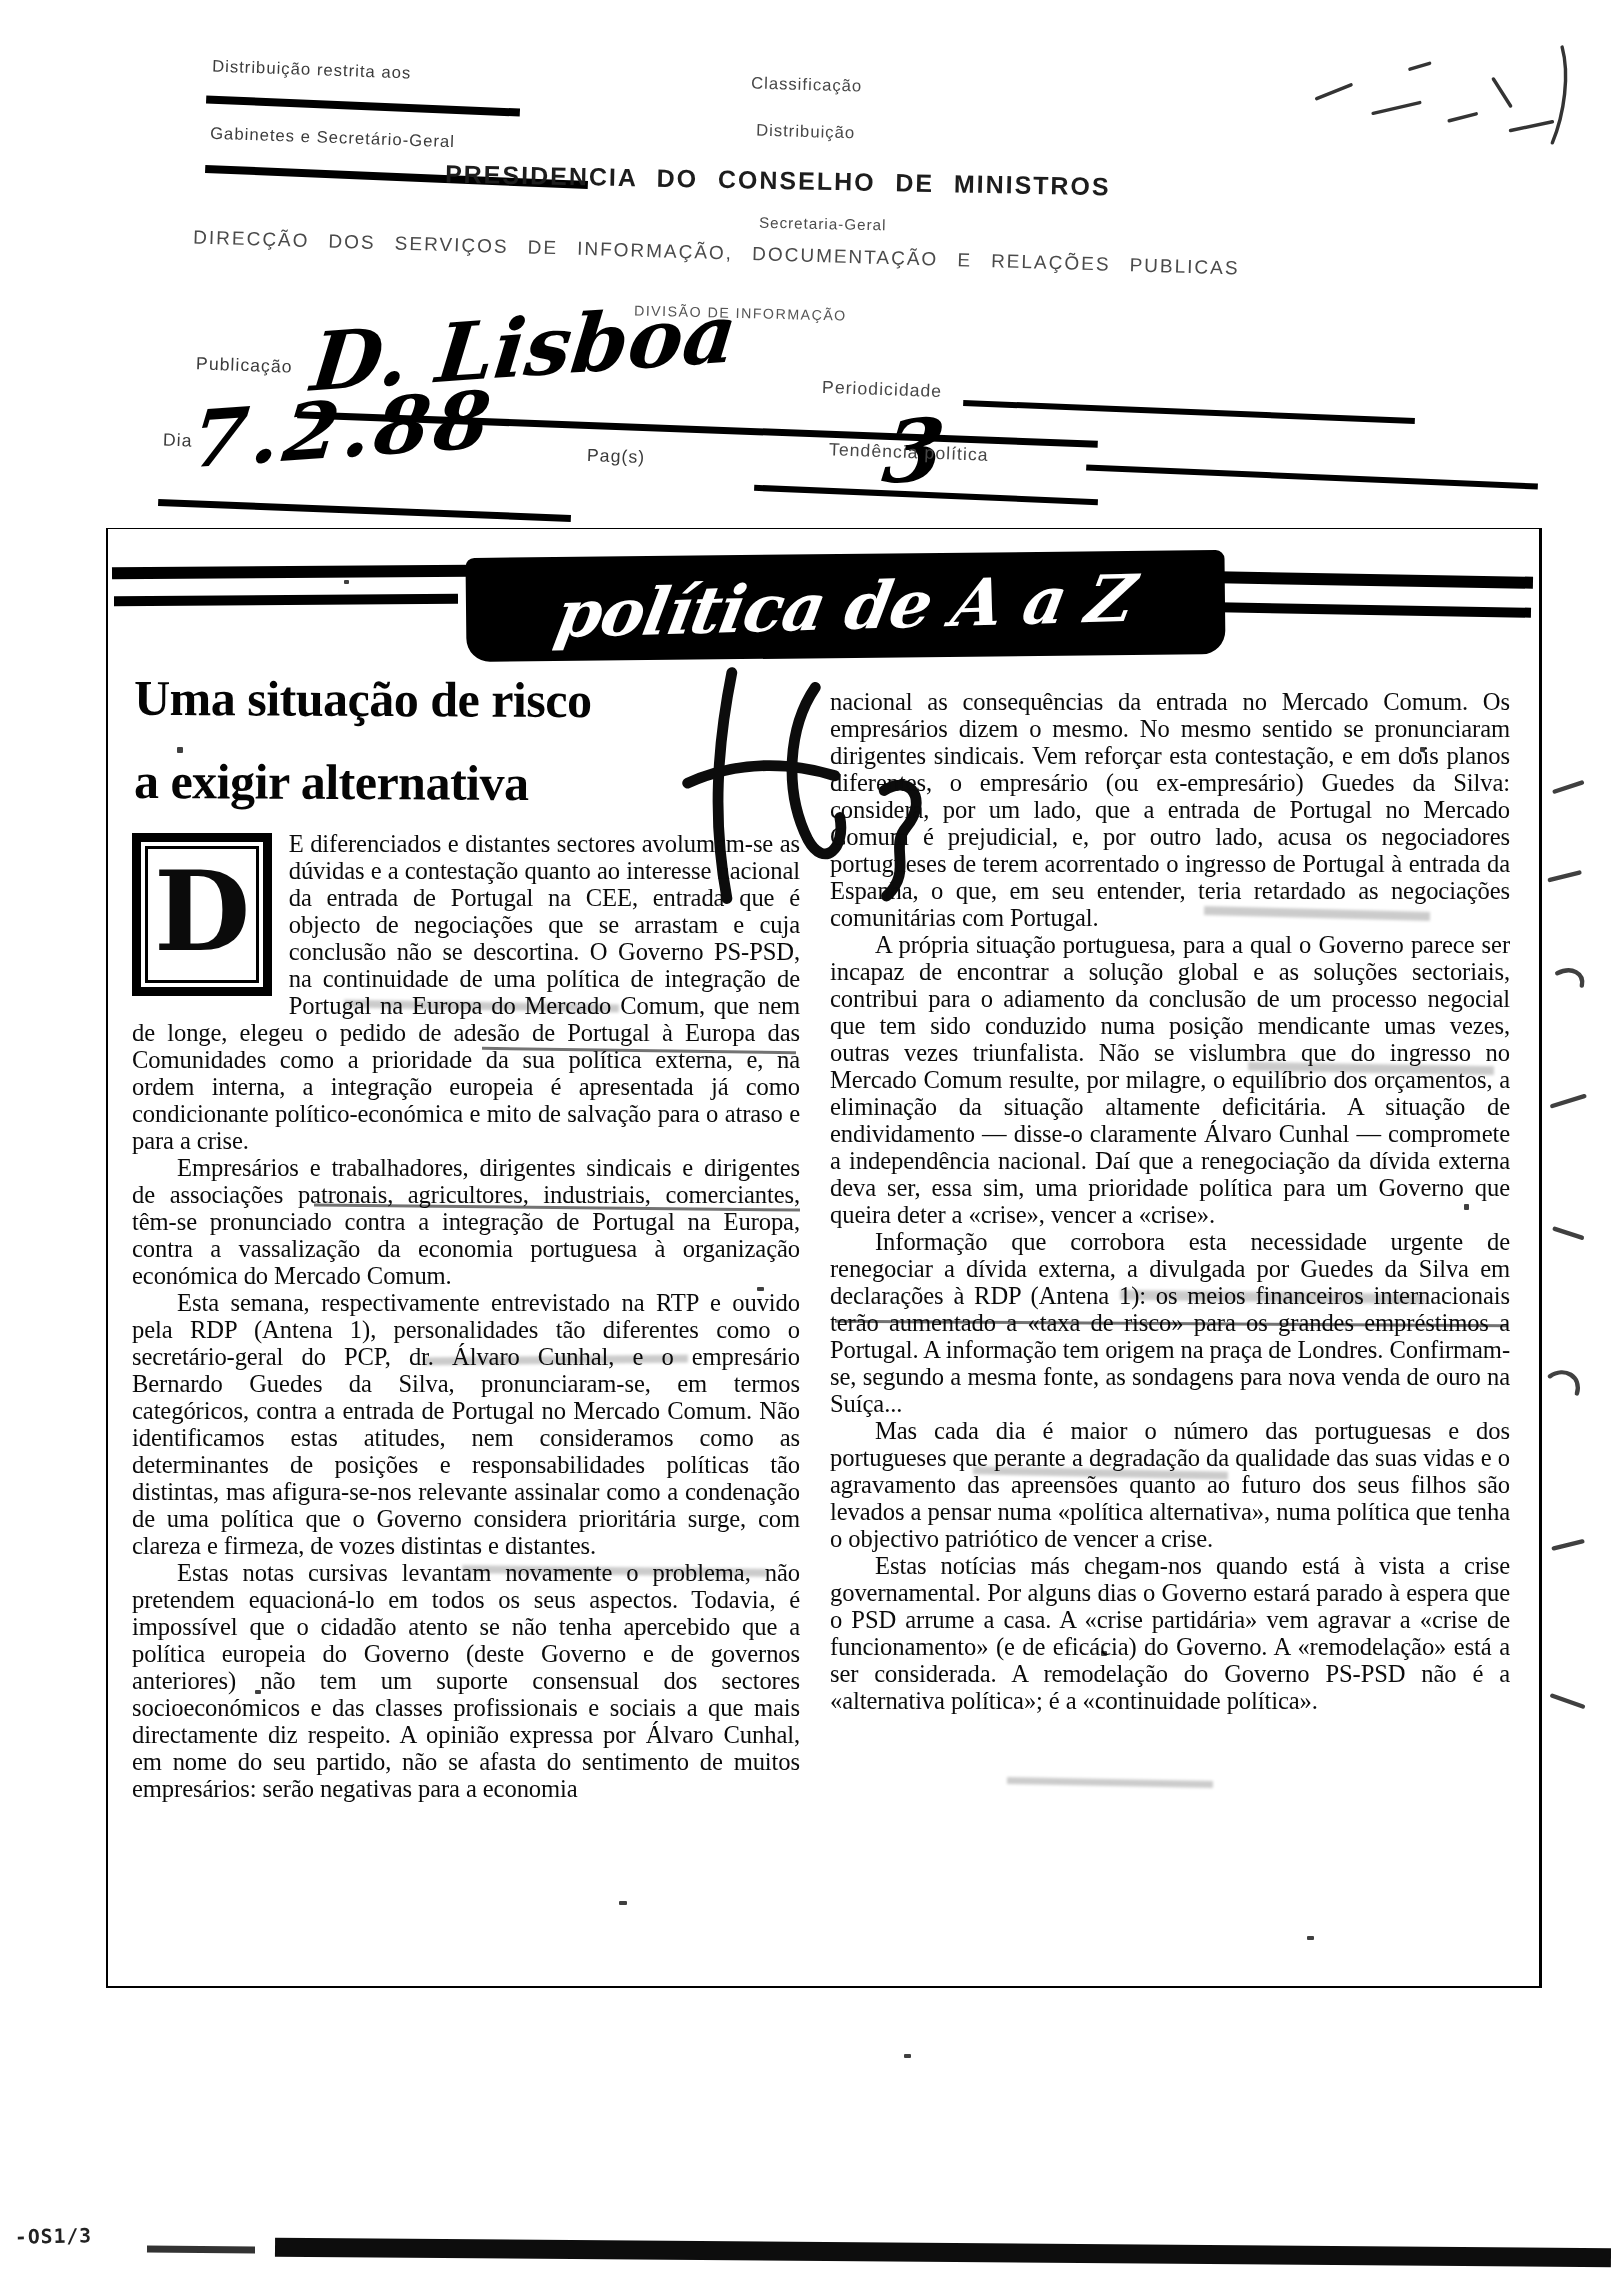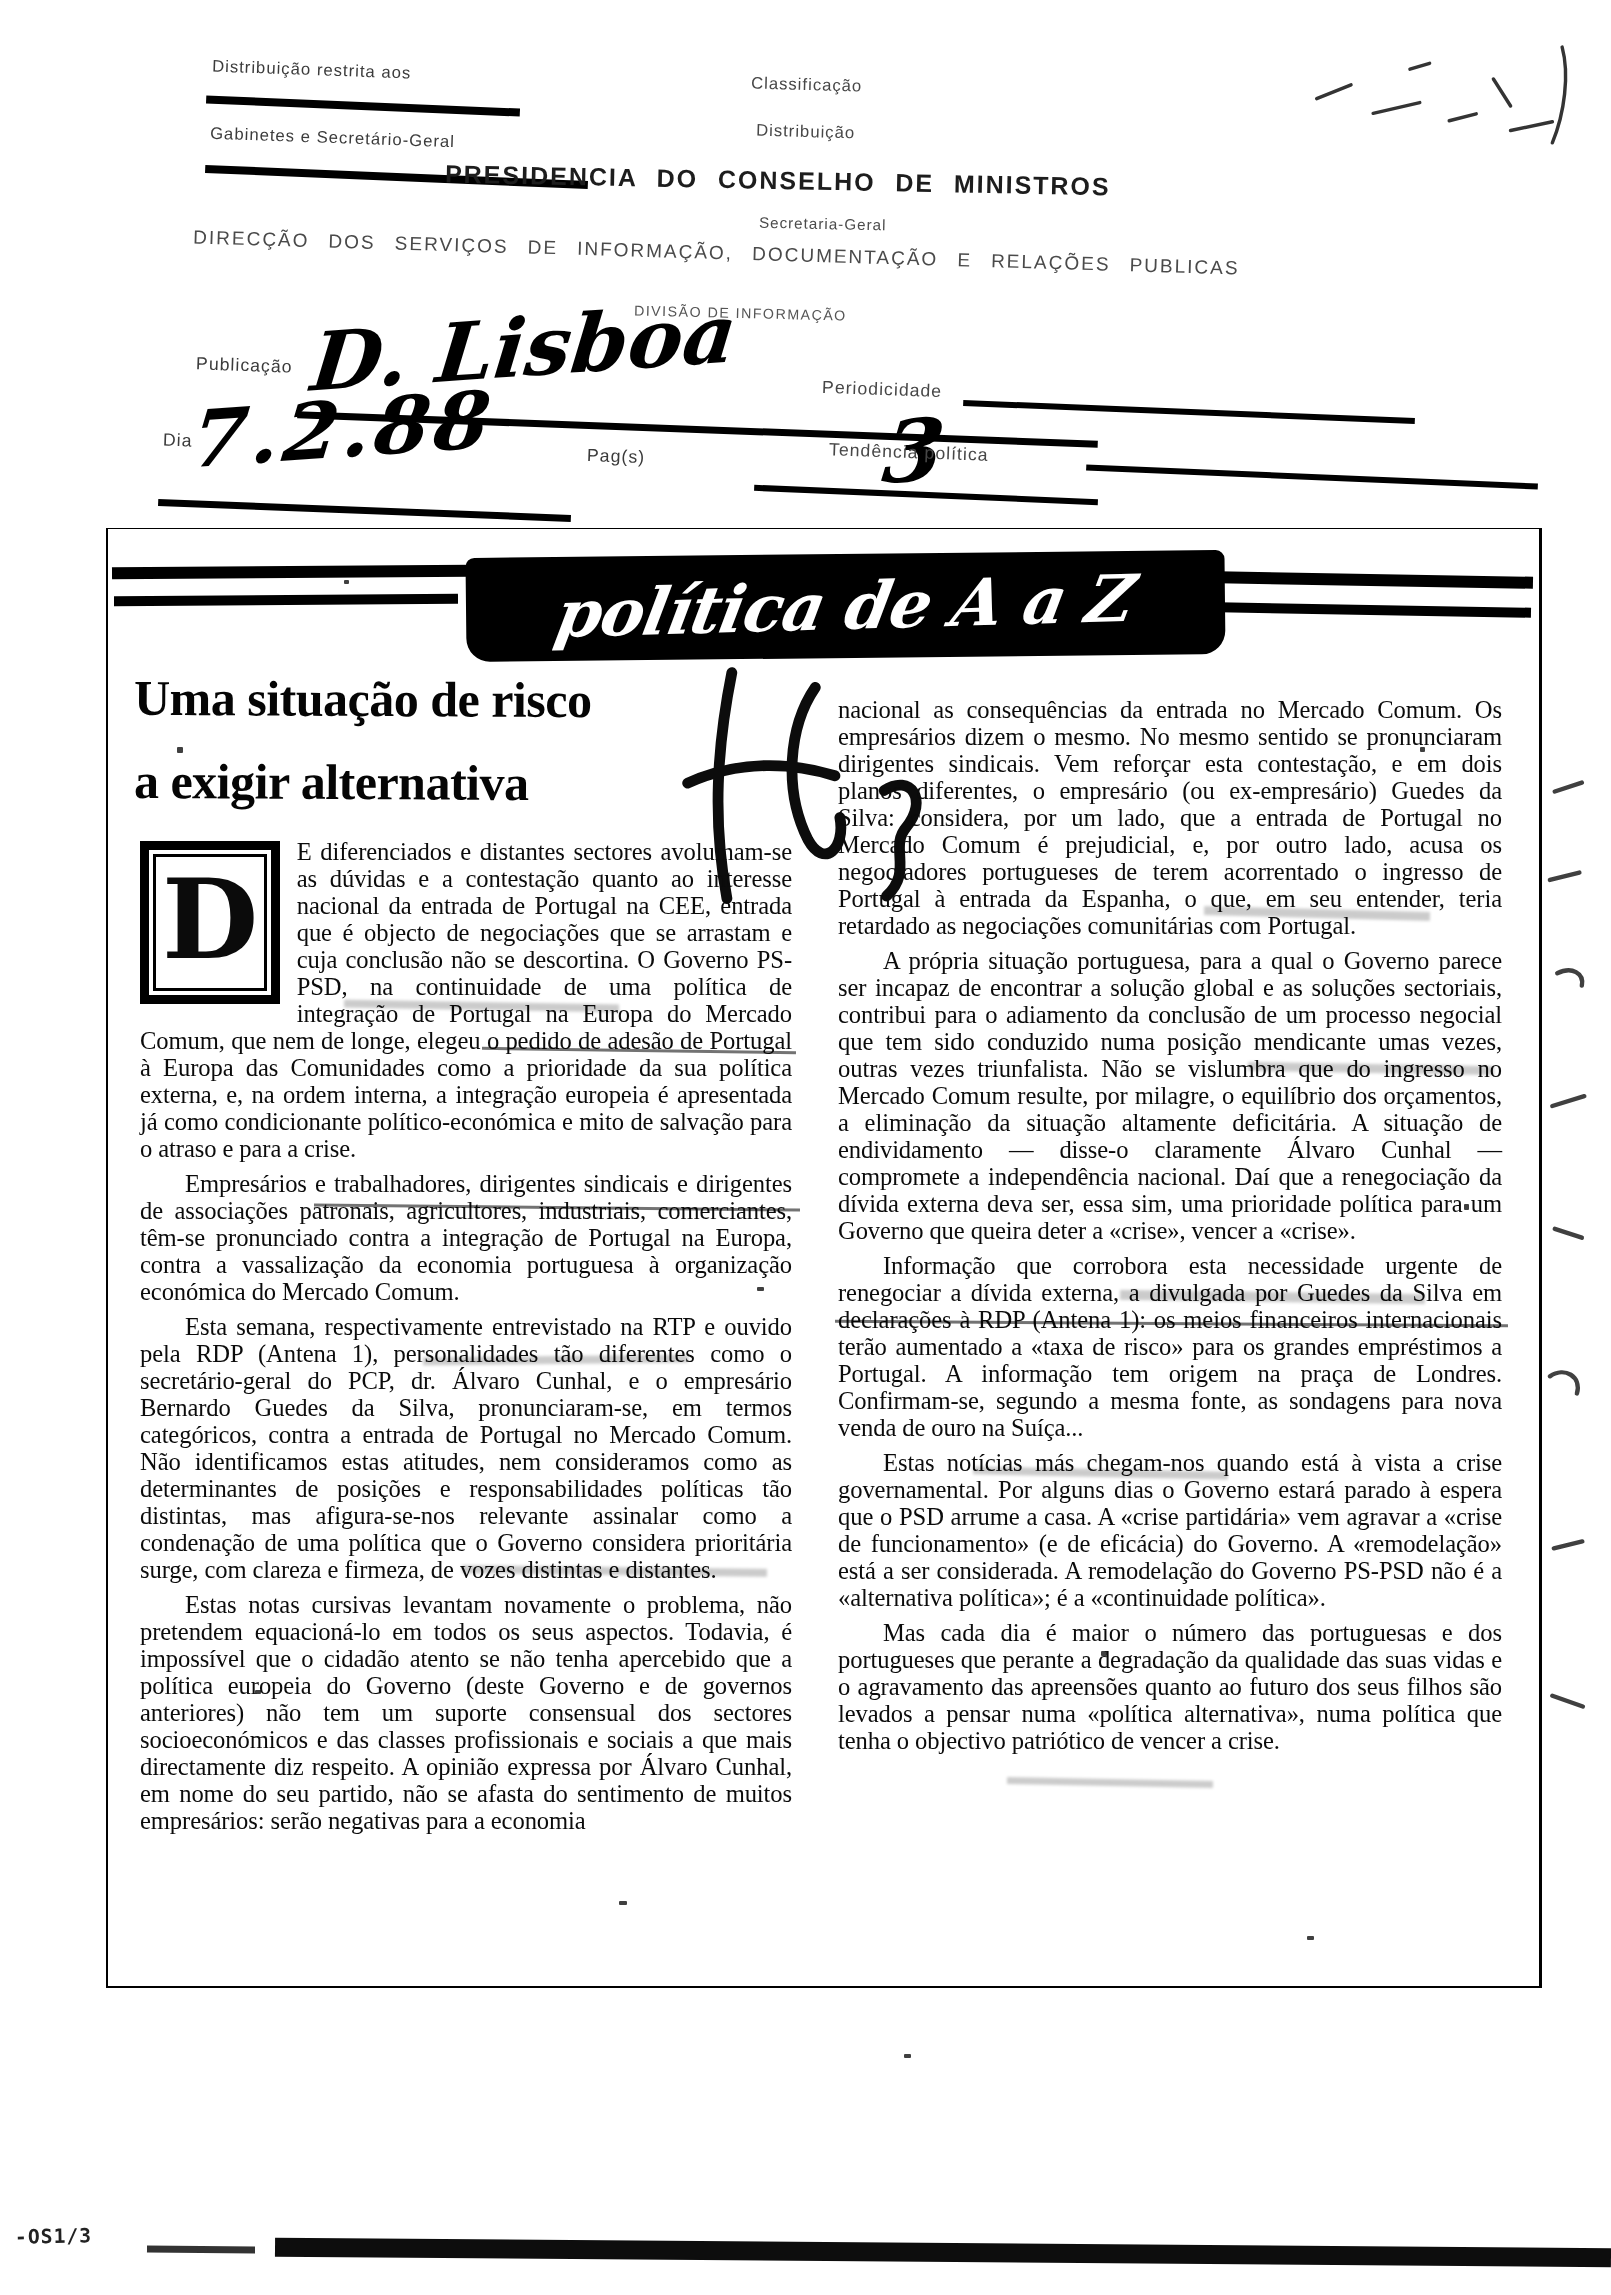--- a/index.html
+++ b/index.html
@@ -59,21 +59,21 @@
     transform:rotate(0.3deg);
   }
   .bodycol{
     position:absolute;
     font-family:"Liberation Serif",serif;
     font-size:24.6px;line-height:27px;
     text-align:justify;
     color:#0b0b0b;
     letter-spacing:-0.1px;
   }
-  .bodycol p{margin:8px;text-indent:45px;}
+  .bodycol p{margin:0;text-indent:45px;}
   .bodycol p.nofirst{text-indent:0;}
   .dc-outer{
     float:left;
     width:122px;height:145px;
     border:9.8px solid #000;
     position:relative;
     margin:2.9px 16.7px 2.9px 0;
     background:#fff;
   }
   .dc-inner{
@@ -172,22 +172,22 @@
     </p>
     <p>Empresários e trabalhadores, dirigentes sindicais e dirigentes de associações patronais, agricultores, industriais, comerciantes, têm-se pronunciado contra a integração de Portugal na Europa, contra a vassalização da economia portuguesa à organização económica do Mercado Comum.</p>
     <p>Esta semana, respectivamente entrevistado na RTP e ouvido pela RDP (Antena 1), personalidades tão diferentes como o secretário-geral do PCP, dr. Álvaro Cunhal, e o empresário Bernardo Guedes da Silva, pronunciaram-se, em termos categóricos, contra a entrada de Portugal no Mercado Comum. Não identificamos estas atitudes, nem consideramos como as determinantes de posições e responsabilidades políticas tão distintas, mas afigura-se-nos relevante assinalar como a condenação de uma política que o Governo considera prioritária surge, com clareza e firmeza, de vozes distintas e distantes.</p>
     <p>Estas notas cursivas levantam novamente o problema, não pretendem equacioná-lo em todos os seus aspectos. Todavia, é impossível que o cidadão atento se não tenha apercebido que a política europeia do Governo (deste Governo e de governos anteriores) não tem um suporte consensual dos sectores socioeconómicos e das classes profissionais e sociais a que mais directamente diz respeito. A opinião expressa por Álvaro Cunhal, em nome do seu partido, não se afasta do sentimento de muitos empresários: serão negativas para a economia</p>
   </div>
 
   <div class="bodycol" style="left:830px;top:688px;width:680px;">
     <p class="nofirst">nacional as consequências da entrada no Mercado Comum. Os empresários dizem o mesmo. No mesmo sentido se pronunciaram dirigentes sindicais. Vem reforçar esta contestação, e em dois planos diferentes, o empresário (ou ex-empresário) Guedes da Silva: considera, por um lado, que a entrada de Portugal no Mercado Comum é prejudicial, e, por outro lado, acusa os negociadores portugueses de terem acorrentado o ingresso de Portugal à entrada da Espanha, o que, em seu entender, teria retardado as negociações comunitárias com Portugal.</p>
     <p>A própria situação portuguesa, para a qual o Governo parece ser incapaz de encontrar a solução global e as soluções sectoriais, contribui para o adiamento da conclusão de um processo negocial que tem sido conduzido numa posição mendicante umas vezes, outras vezes triunfalista. Não se vislumbra que do ingresso no Mercado Comum resulte, por milagre, o equilíbrio dos orçamentos, a eliminação da situação altamente deficitária. A situação de endividamento — disse-o claramente Álvaro Cunhal — compromete a independência nacional. Daí que a renegociação da dívida externa deva ser, essa sim, uma prioridade política para um Governo que queira deter a «crise», vencer a «crise».</p>
     <p>Informação que corrobora esta necessidade urgente de renegociar a dívida externa, a divulgada por Guedes da Silva em declarações à RDP (Antena 1): os meios financeiros internacionais terão aumentado a «taxa de risco» para os grandes empréstimos a Portugal. A informação tem origem na praça de Londres. Confirmam-se, segundo a mesma fonte, as sondagens para nova venda de ouro na Suíça...</p>
+    <p>Mas cada dia é maior o número das portuguesas e dos portugueses que perante a degradação da qualidade das suas vidas e o agravamento das apreensões quanto ao futuro dos seus filhos são levados a pensar numa «política alternativa», numa política que tenha o objectivo patriótico de vencer a crise.</p>
     <p>Estas notícias más chegam-nos quando está à vista a crise governamental. Por alguns dias o Governo estará parado à espera que o PSD arrume a casa. A «crise partidária» vem agravar a «crise de funcionamento» (e de eficácia) do Governo. A «remodelação» está a ser considerada. A remodelação do Governo PS-PSD não é a «alternativa política»; é a «continuidade política».</p>
-    <p>Mas cada dia é maior o número das portuguesas e dos portugueses que perante a degradação da qualidade das suas vidas e o agravamento das apreensões quanto ao futuro dos seus filhos são levados a pensar numa «política alternativa», numa política que tenha o objectivo patriótico de vencer a crise.</p>
   </div>
 
   <div class="penline" style="left:314px;top:1206px;width:486px;height:3.4px;transform:rotate(0.6deg);"></div>
   <div class="penline" style="left:835px;top:1322px;width:673px;height:3.4px;transform:rotate(0.4deg);"></div>
   <div class="penline" style="left:482px;top:1049px;width:314px;height:2.9px;transform:rotate(0.8deg);"></div>
 
   <div class="smudge" style="left:1204px;top:909px;width:226px;height:8.8px;transform:rotate(1.5deg);"></div>
   <div class="smudge" style="left:1248px;top:1064px;width:246px;height:8.8px;transform:rotate(1deg);"></div>
   <div class="smudge" style="left:1120px;top:1292px;width:305px;height:9.8px;transform:rotate(0.8deg);"></div>
   <div class="smudge" style="left:973px;top:1469px;width:255px;height:7.9px;transform:rotate(1.2deg);"></div>

